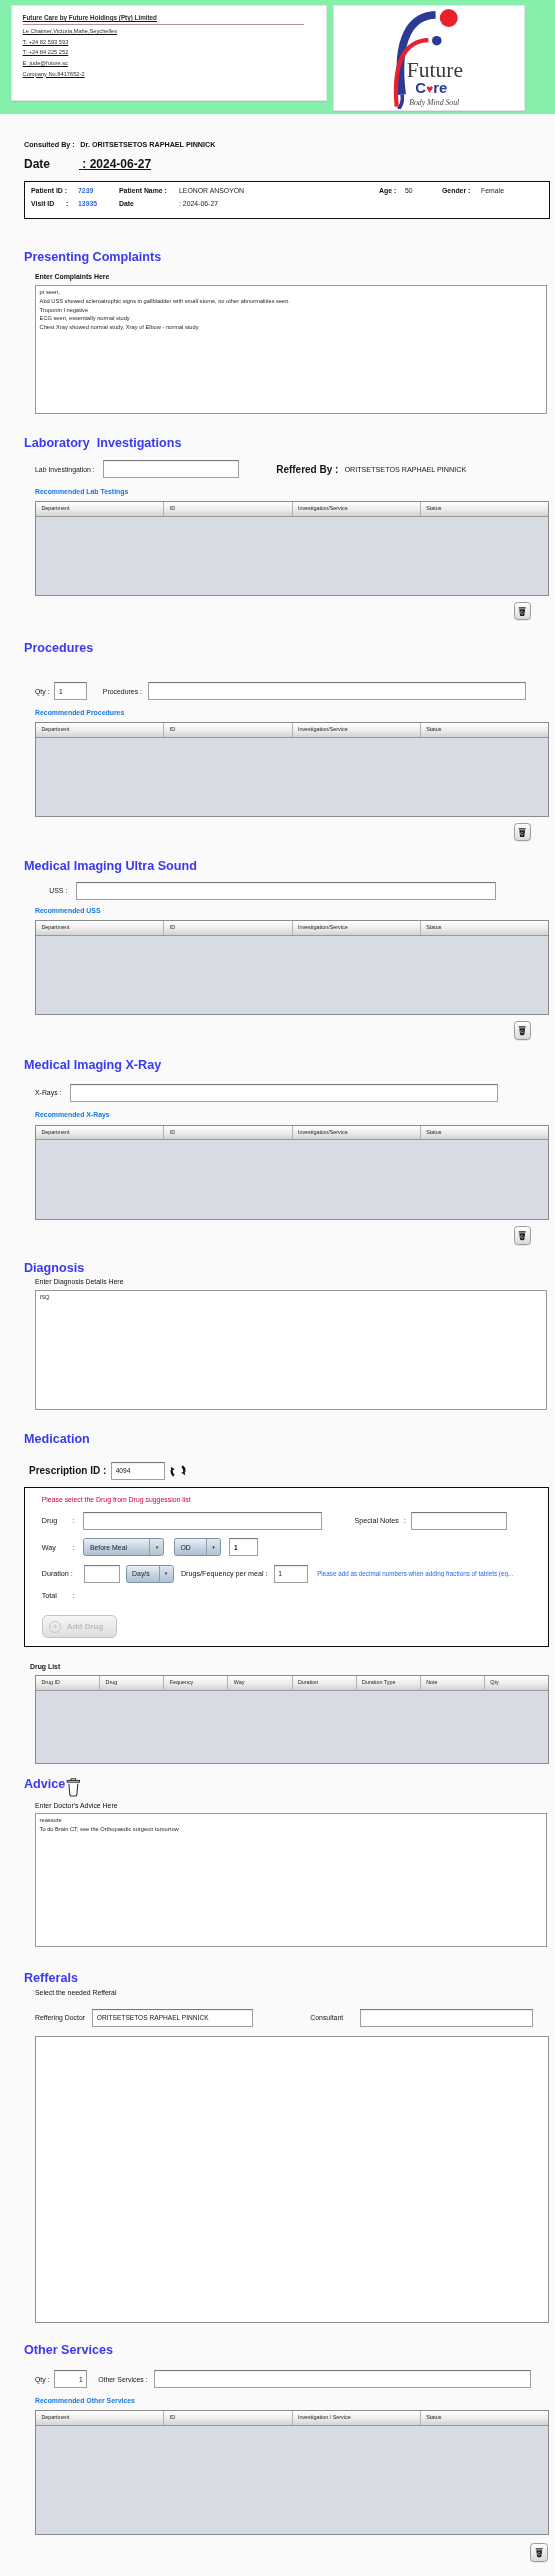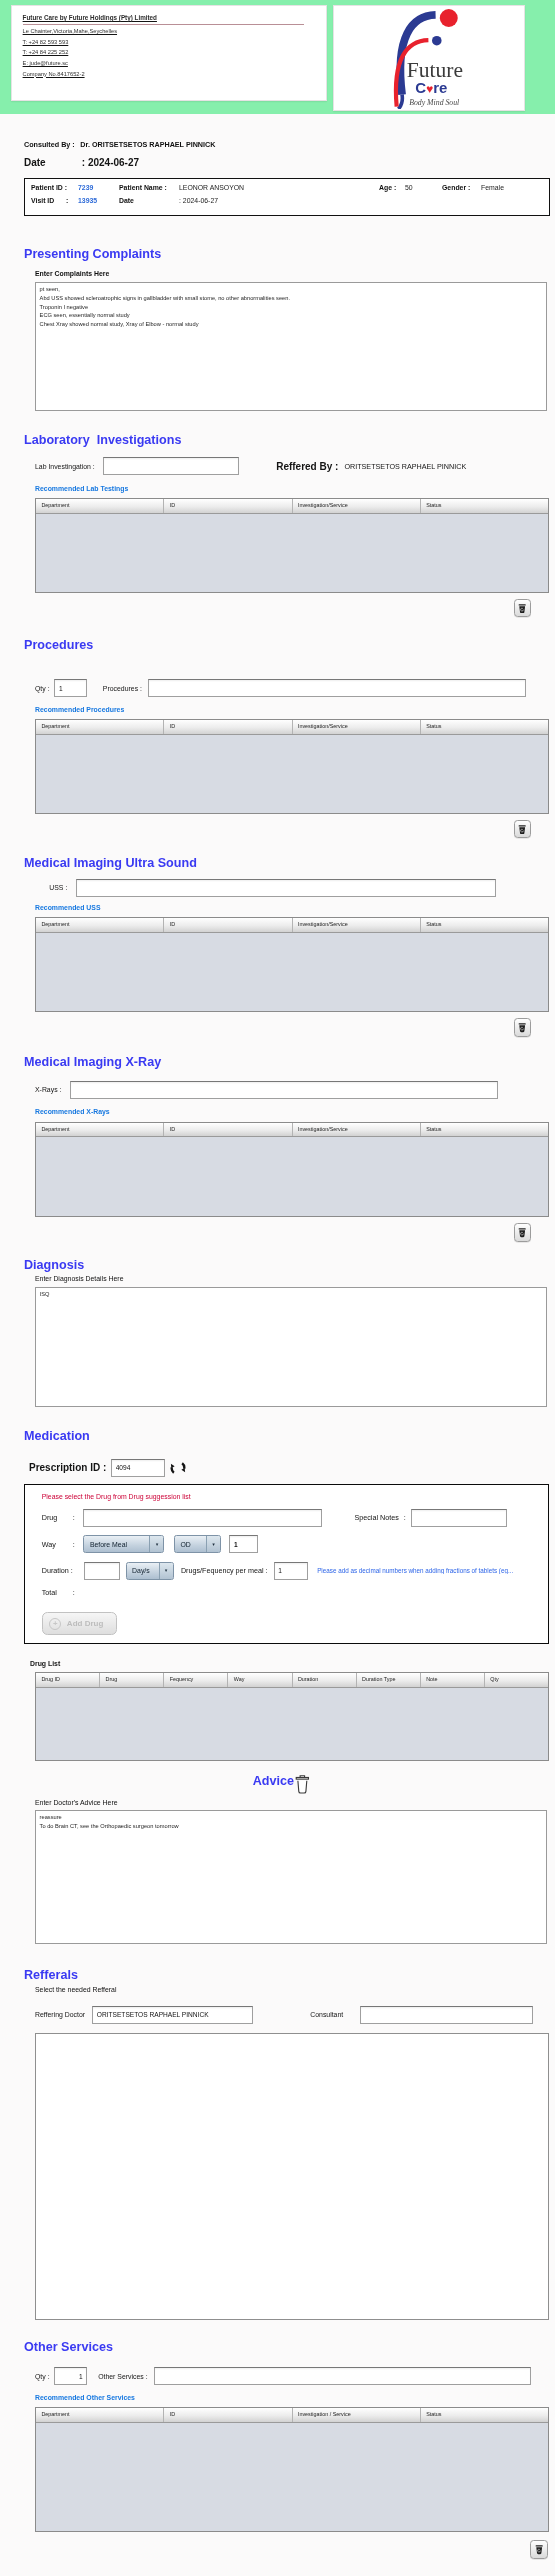--- a/index.html
+++ b/index.html
@@ -10,21 +10,21 @@
   .header-strip{padding:4.8px 0 0 0;height:109px;background:#86efac;text-decoration:underline;}
   .header-cards{display:flex;align-items:flex-start;}
   .info-card{margin-left:10.8px;width:316px;height:96px;background:#fff;border:0.6px solid #e6e3e4;padding:8.4px 0 0 10.8px;box-sizing:border-box;box-shadow:0 0.6px 1.2px rgba(0,0,0,.08);}
   .company-name{font-size:6.3px;font-weight:bold;color:#2e2e2e;padding-bottom:2.4px;border-bottom:1.2px solid #b98f96;width:281px;}
   .company-line{font-size:5.7px;color:#2f2f2f;margin-top:2.4px;line-height:1.45;}
   .logo-card{margin-left:6px;width:192px;height:106px;background:#fff;border:0.6px solid #e6e3e4;box-sizing:border-box;display:flex;align-items:center;justify-content:center;box-shadow:0 0.6px 1.2px rgba(0,0,0,.08);}
 
   
   .consult-row{margin:26px 0 0 24px;font-size:7.2px;font-weight:bold;color:#101010;}
   .consult-row .val{margin-left:3.6px;}
-  .date-row{margin:8.4px 0 0 24px;font-size:10px;font-weight:bold;}
+  .date-row{margin:8.4px 0 0 24px;font-size:12px;font-weight:bold;text-decoration:underline;}
   .date-row .lbl{display:inline-block;width:55px;}
   .patient-box{margin:9.6px 0 0 24px;width:526px;height:38px;border:1.2px solid #111;background:#fff;box-sizing:border-box;padding:5.4px 0 0 6px;}
   .p-row{display:flex;font-size:6.9px;margin-bottom:5.4px;align-items:baseline;}
   .p-lbl{font-weight:bold;color:#111;}
   .p-val{color:#1c1c1c;}
   .id-val{color:#2e6bd8;font-weight:bold;}
 
   
   .section-title{margin:0 0 0 24px;font-size:12.6px;font-weight:bold;color:#3a3af2;white-space:pre;}
   .sub-label{margin-left:35px;font-size:6.9px;font-weight:bold;color:#0f0f0f;}
@@ -47,21 +47,21 @@
   .med-note{color:#cc0036;font-size:6.9px;margin:2.4px 0 8.4px 0;}
   .med-row{display:flex;align-items:center;margin-bottom:8.4px;font-size:7.2px;}
   .med-lbl{width:31px;}
   .med-colon{width:10.8px;}
   .dropdown{height:18px;border:0.6px solid #7e93a7;border-radius:2.4px;background:linear-gradient(#eaf0f5,#c3d1de 60%,#adbfd0);display:flex;align-items:center;padding-left:5.4px;font-size:6.9px;color:#10202e;box-sizing:border-box;cursor:pointer;}
   .dd-arrow{margin-left:auto;width:13px;align-self:stretch;border-left:0.6px solid #8aa0b2;background:linear-gradient(#dde7ee,#b2c3d2);display:flex;align-items:center;justify-content:center;font-size:4.2px;color:#1d2e3c;border-radius:0 1.8px 1.8px 0;}
   .hint-blue{color:#2c64e8;font-size:6.3px;margin-left:9.6px;white-space:nowrap;overflow:hidden;max-width:197px;}
   .add-drug{margin-top:15.5px;display:inline-flex;align-items:center;gap:5.4px;padding:4.2px 13px 4.2px 6.6px;border:0.6px solid #c2c2c2;border-radius:5.4px;background:linear-gradient(#f6f6f6,#dedede);color:#bdbdbd;font-weight:bold;font-size:8px;cursor:pointer;}
   .plus-circ{width:10.2px;height:10.2px;border:1.2px solid #c7c7c7;border-radius:50%;display:flex;align-items:center;justify-content:center;font-size:7.8px;color:#c7c7c7;line-height:1;}
   .druglist-lbl{margin:15.5px 0 0 30px;font-size:6.9px;font-weight:bold;}
-  .advice-head{display:flex;align-items:flex-start;justify-content:center;padding-right:16.7px;}
+  .advice-head{display:flex;align-items:flex-start;justify-content:flex-start;padding-right:16.7px;}
 
   .ref-row{margin-left:35px;display:flex;align-items:center;font-size:6.9px;}
   .big-box{margin-left:35px;width:514px;height:287px;background:#fff;border:0.6px solid #8f8f8f;box-sizing:border-box;}
 </style>
 </head>
 <body>
 
 <div class="page">
 
   

